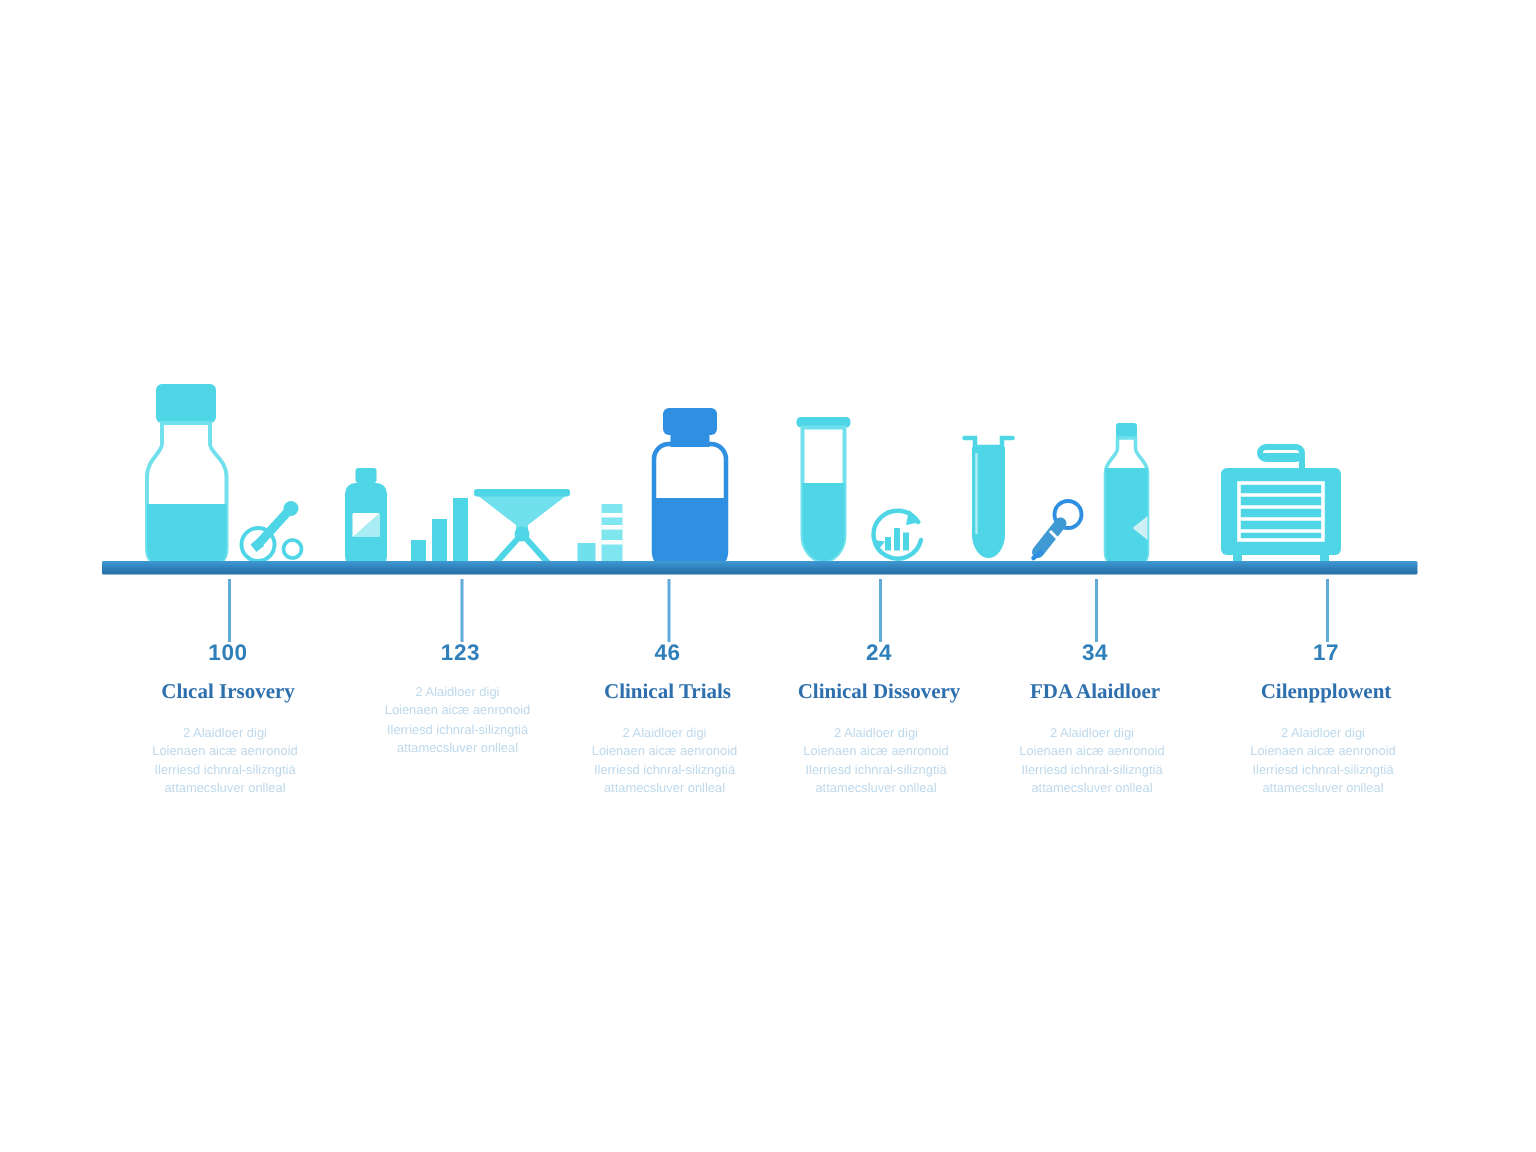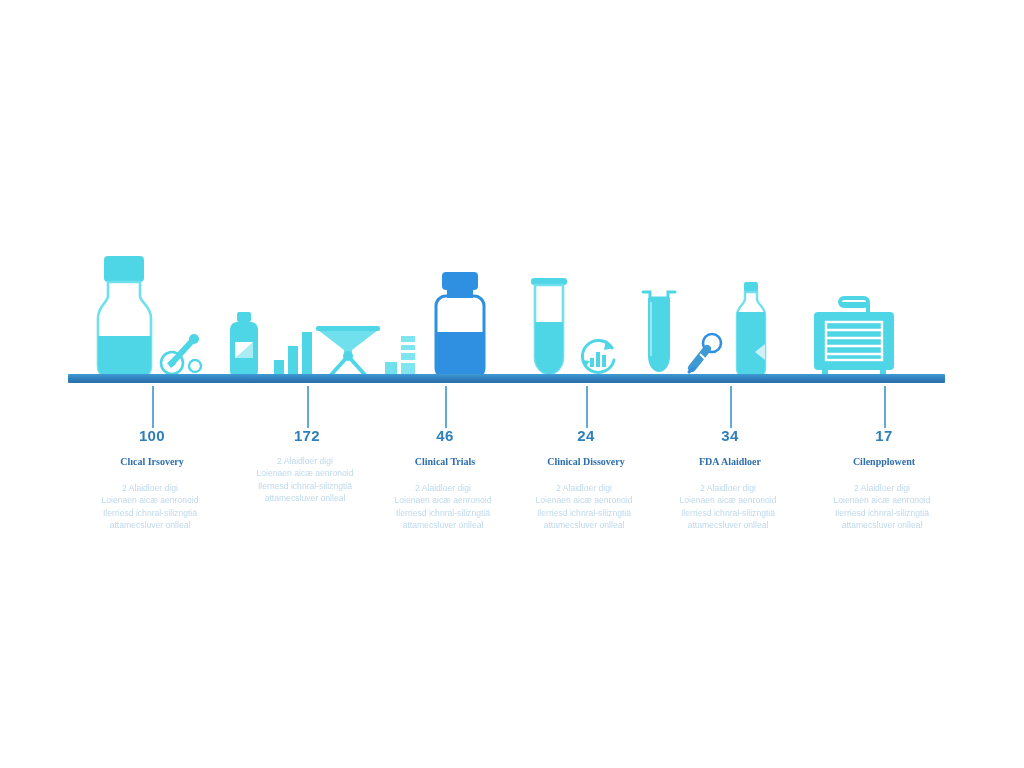--- a/index.html
+++ b/index.html
@@ -71,21 +71,21 @@
     font-family: "Liberation Sans", "DejaVu Sans", sans-serif;
     font-size: 15px;
     font-weight: 700;
     color: #2f7fba;
     letter-spacing: .4px;
     line-height: 16px;
     margin-bottom: 9px;
   }
   .col-title {
     font-family: "Liberation Serif", "DejaVu Serif", serif;
-    font-size: 10px;
+    font-size: 14px;
     font-weight: 700;
     color: #2e6fae;
     line-height: 18px;
     white-space: nowrap;
   }
   .col-body {
     margin-top: 11px;
     font-family: "Liberation Sans", "DejaVu Sans", sans-serif;
     font-size: 8.6px;
     line-height: 12.4px;
@@ -240,21 +240,21 @@
     <div class="col-title">Clıcal Irsovery</div>
     <div class="col-body">
       <span>2 Alaidloer digi</span>
       <span>Loienaen aicæ aenronoid</span>
       <span>Ilerriesd ichnral-silizngtiä</span>
       <span>attamecsluver onlleal</span>
     </div>
   </div>
 
   <div class="col" style="left:212px;">
-    <div class="col-number">172</div>
+    <div class="col-number">123</div>
     <div class="col-body">
       <span>2 Alaidloer digi</span>
       <span>Loienaen aicæ aenronoid</span>
       <span>Ilerriesd ichnral-silizngtiä</span>
       <span>attamecsluver onlleal</span>
     </div>
   </div>
 
   <div class="col" style="left:350px;">
     <div class="col-number">46</div>

